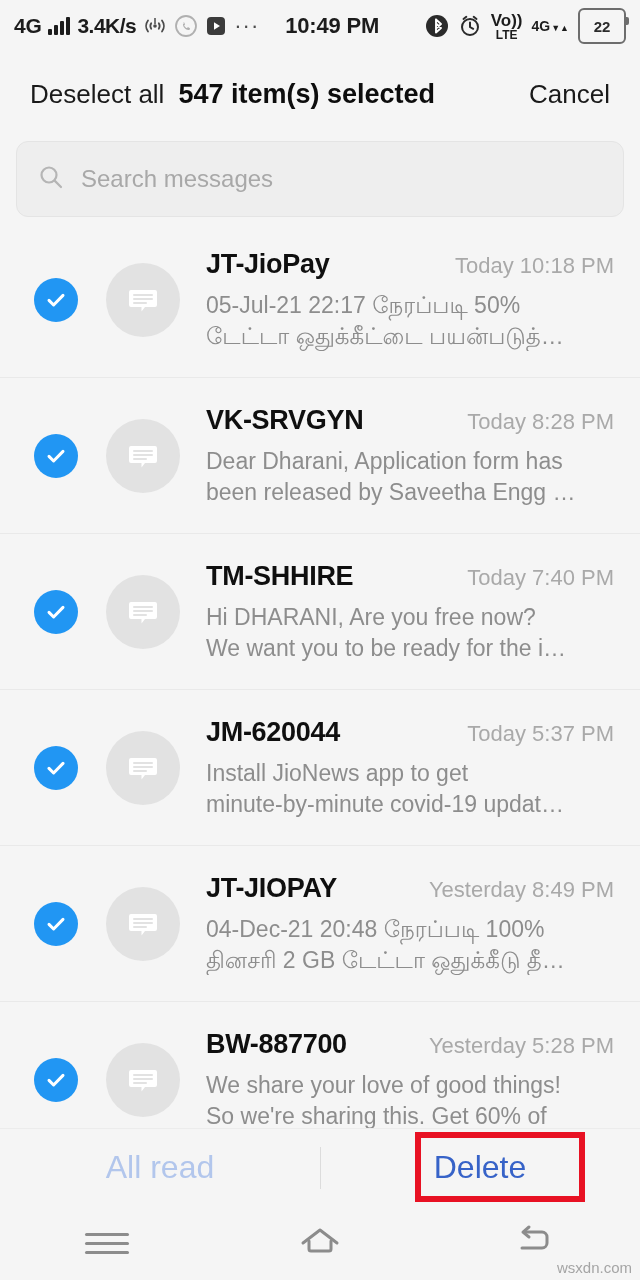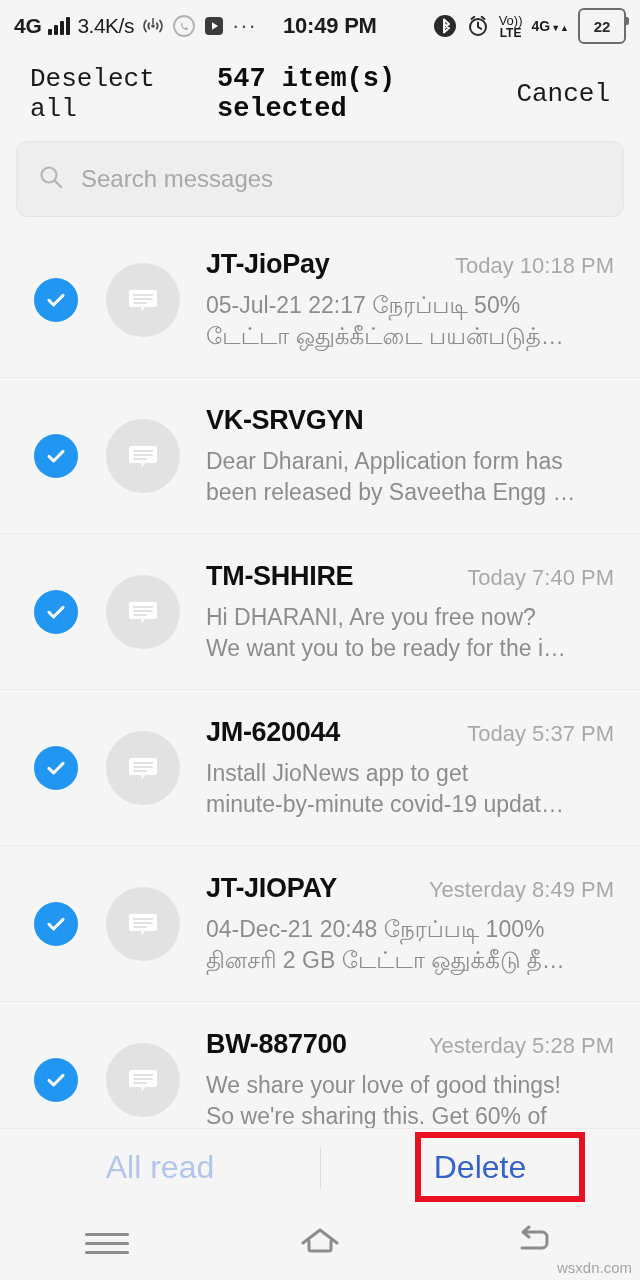--- a/index.html
+++ b/index.html
@@ -24,38 +24,38 @@
     height: 52px;
     flex: 0 0 52px;
     display: flex;
     align-items: center;
     padding: 0 14px;
     background: #f5f5f5;
     color: #1c1c1c;
   }
   .sb-left { display: flex; align-items: center; gap: 7px; }
   .sb-net { font-size: 21px; font-weight: bold; letter-spacing: -0.3px; }
-  .sb-speed { font-size: 21px; font-weight: normal; letter-spacing: -0.5px; }
+  .sb-speed { font-size: 21px; font-weight: bold; letter-spacing: -0.5px; }
   .sb-bars { display: flex; align-items: flex-end; gap: 2px; height: 18px; }
   .sb-bars i { display: block; width: 4px; background: #1c1c1c; border-radius: 1px; }
   .sb-bars i:nth-child(1) { height: 6px; }
   .sb-bars i:nth-child(2) { height: 10px; }
   .sb-bars i:nth-child(3) { height: 14px; }
   .sb-bars i:nth-child(4) { height: 18px; }
   .sb-icon { display: flex; align-items: center; justify-content: center; }
   .sb-dots { font-size: 22px; letter-spacing: 1px; color: #4a4a4a; line-height: 10px; }
   .sb-clock {
     font-size: 22px; font-weight: bold; margin-left: 26px;
     letter-spacing: -0.2px;
   }
   .sb-right {
     margin-left: auto; display: flex; align-items: center; gap: 9px;
   }
   .volte { display: flex; flex-direction: column; align-items: center; line-height: 1; }
-  .volte b { font-size: 13px; font-weight: normal; }
+  .volte b { font-size: 17px; font-weight: bold; }
   .volte span { font-size: 12px; font-weight: bold; }
   .g4 { display: flex; align-items: flex-end; gap: 1px; }
   .g4 b { font-size: 14px; font-weight: bold; line-height: 1; }
   .g4 u { text-decoration: none; font-size: 9px; line-height: 1; }
   .battery {
     width: 48px; height: 24px; border: 2.5px solid #6d6d6d; border-radius: 6px;
     position: relative; display: flex; align-items: center; padding: 16px;
   }
   .battery::after {
     content: ""; position: absolute; right: -5px; top: 7px;
@@ -67,21 +67,20 @@
     font-size: 15px; font-weight: bold; color: #2a2a2a;
   }
 
   
   .header {
     flex: 0 0 84px;
     display: flex;
     align-items: center;
     padding: 0 30px;
     background: #f5f5f5;
-    font-family: Liberation Mono, monospace;
   }
   .hdr-deselect { font-size: 26px; color: #1a1a1a; }
   .hdr-count { font-size: 27px; font-weight: bold; color: #0d0d0d; margin-left: 14px; }
   .hdr-cancel { font-size: 26px; color: #1a1a1a; margin-left: auto; }
 
   
   .searchwrap { flex: 0 0 86px; padding: 0 16px; display: flex; align-items: center; }
   .searchbar {
     width: 100%; height: 76px; border-radius: 12px;
     background: #eeeeee; border: 1px solid #e4e4e4;
@@ -307,20 +306,21 @@
           <g stroke="#e2e2e2" stroke-width="2" stroke-linecap="round">
             <path d="M11 15 h18"></path>
               <path d="M11 19 h18"></path>
               <path d="M11 23 h12"></path>
           </g>
         </svg>
       </span>
       <div class="rowbody">
         <div class="rowtop">
           <span class="sender">VK-SRVGYN</span>
+          <span class="time">Today 8:28 PM</span>
         </div>
         <div class="preview">
           <div>Dear Dharani, Application form has</div>
           <div>been released by Saveetha Engg …</div>
         </div>
       </div>
     </div>
 
     <div class="row">
       <span class="check">

